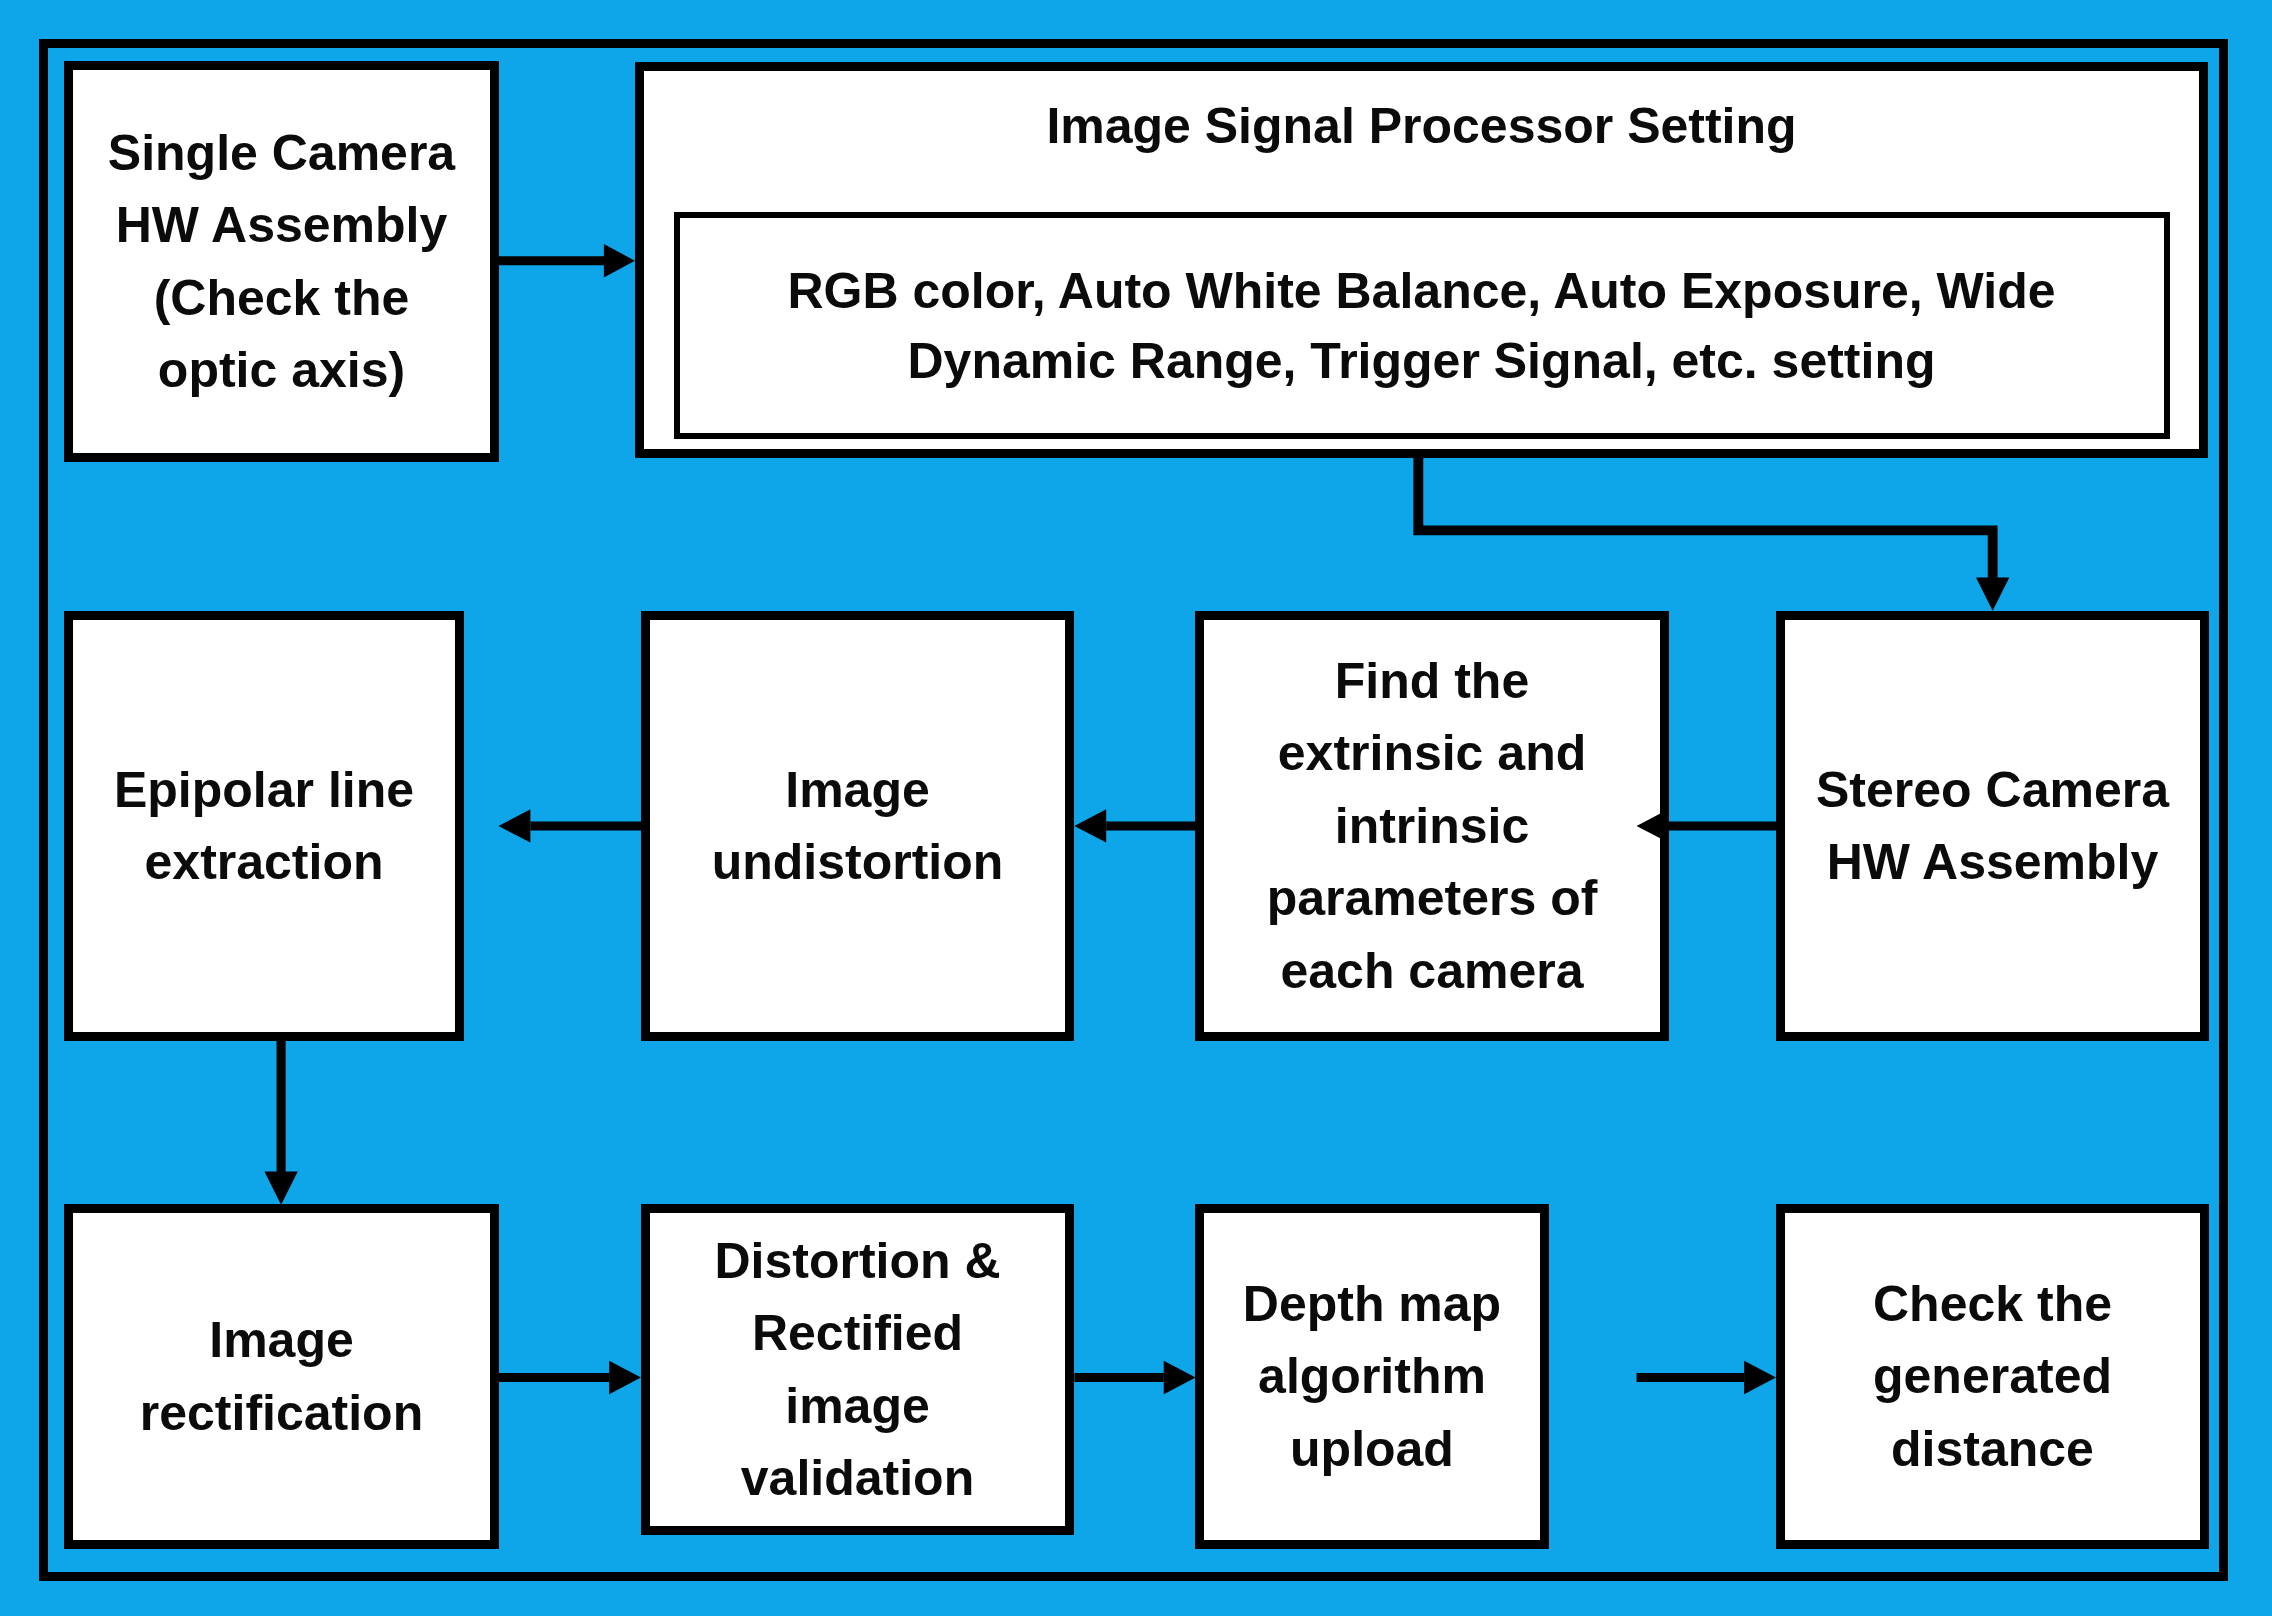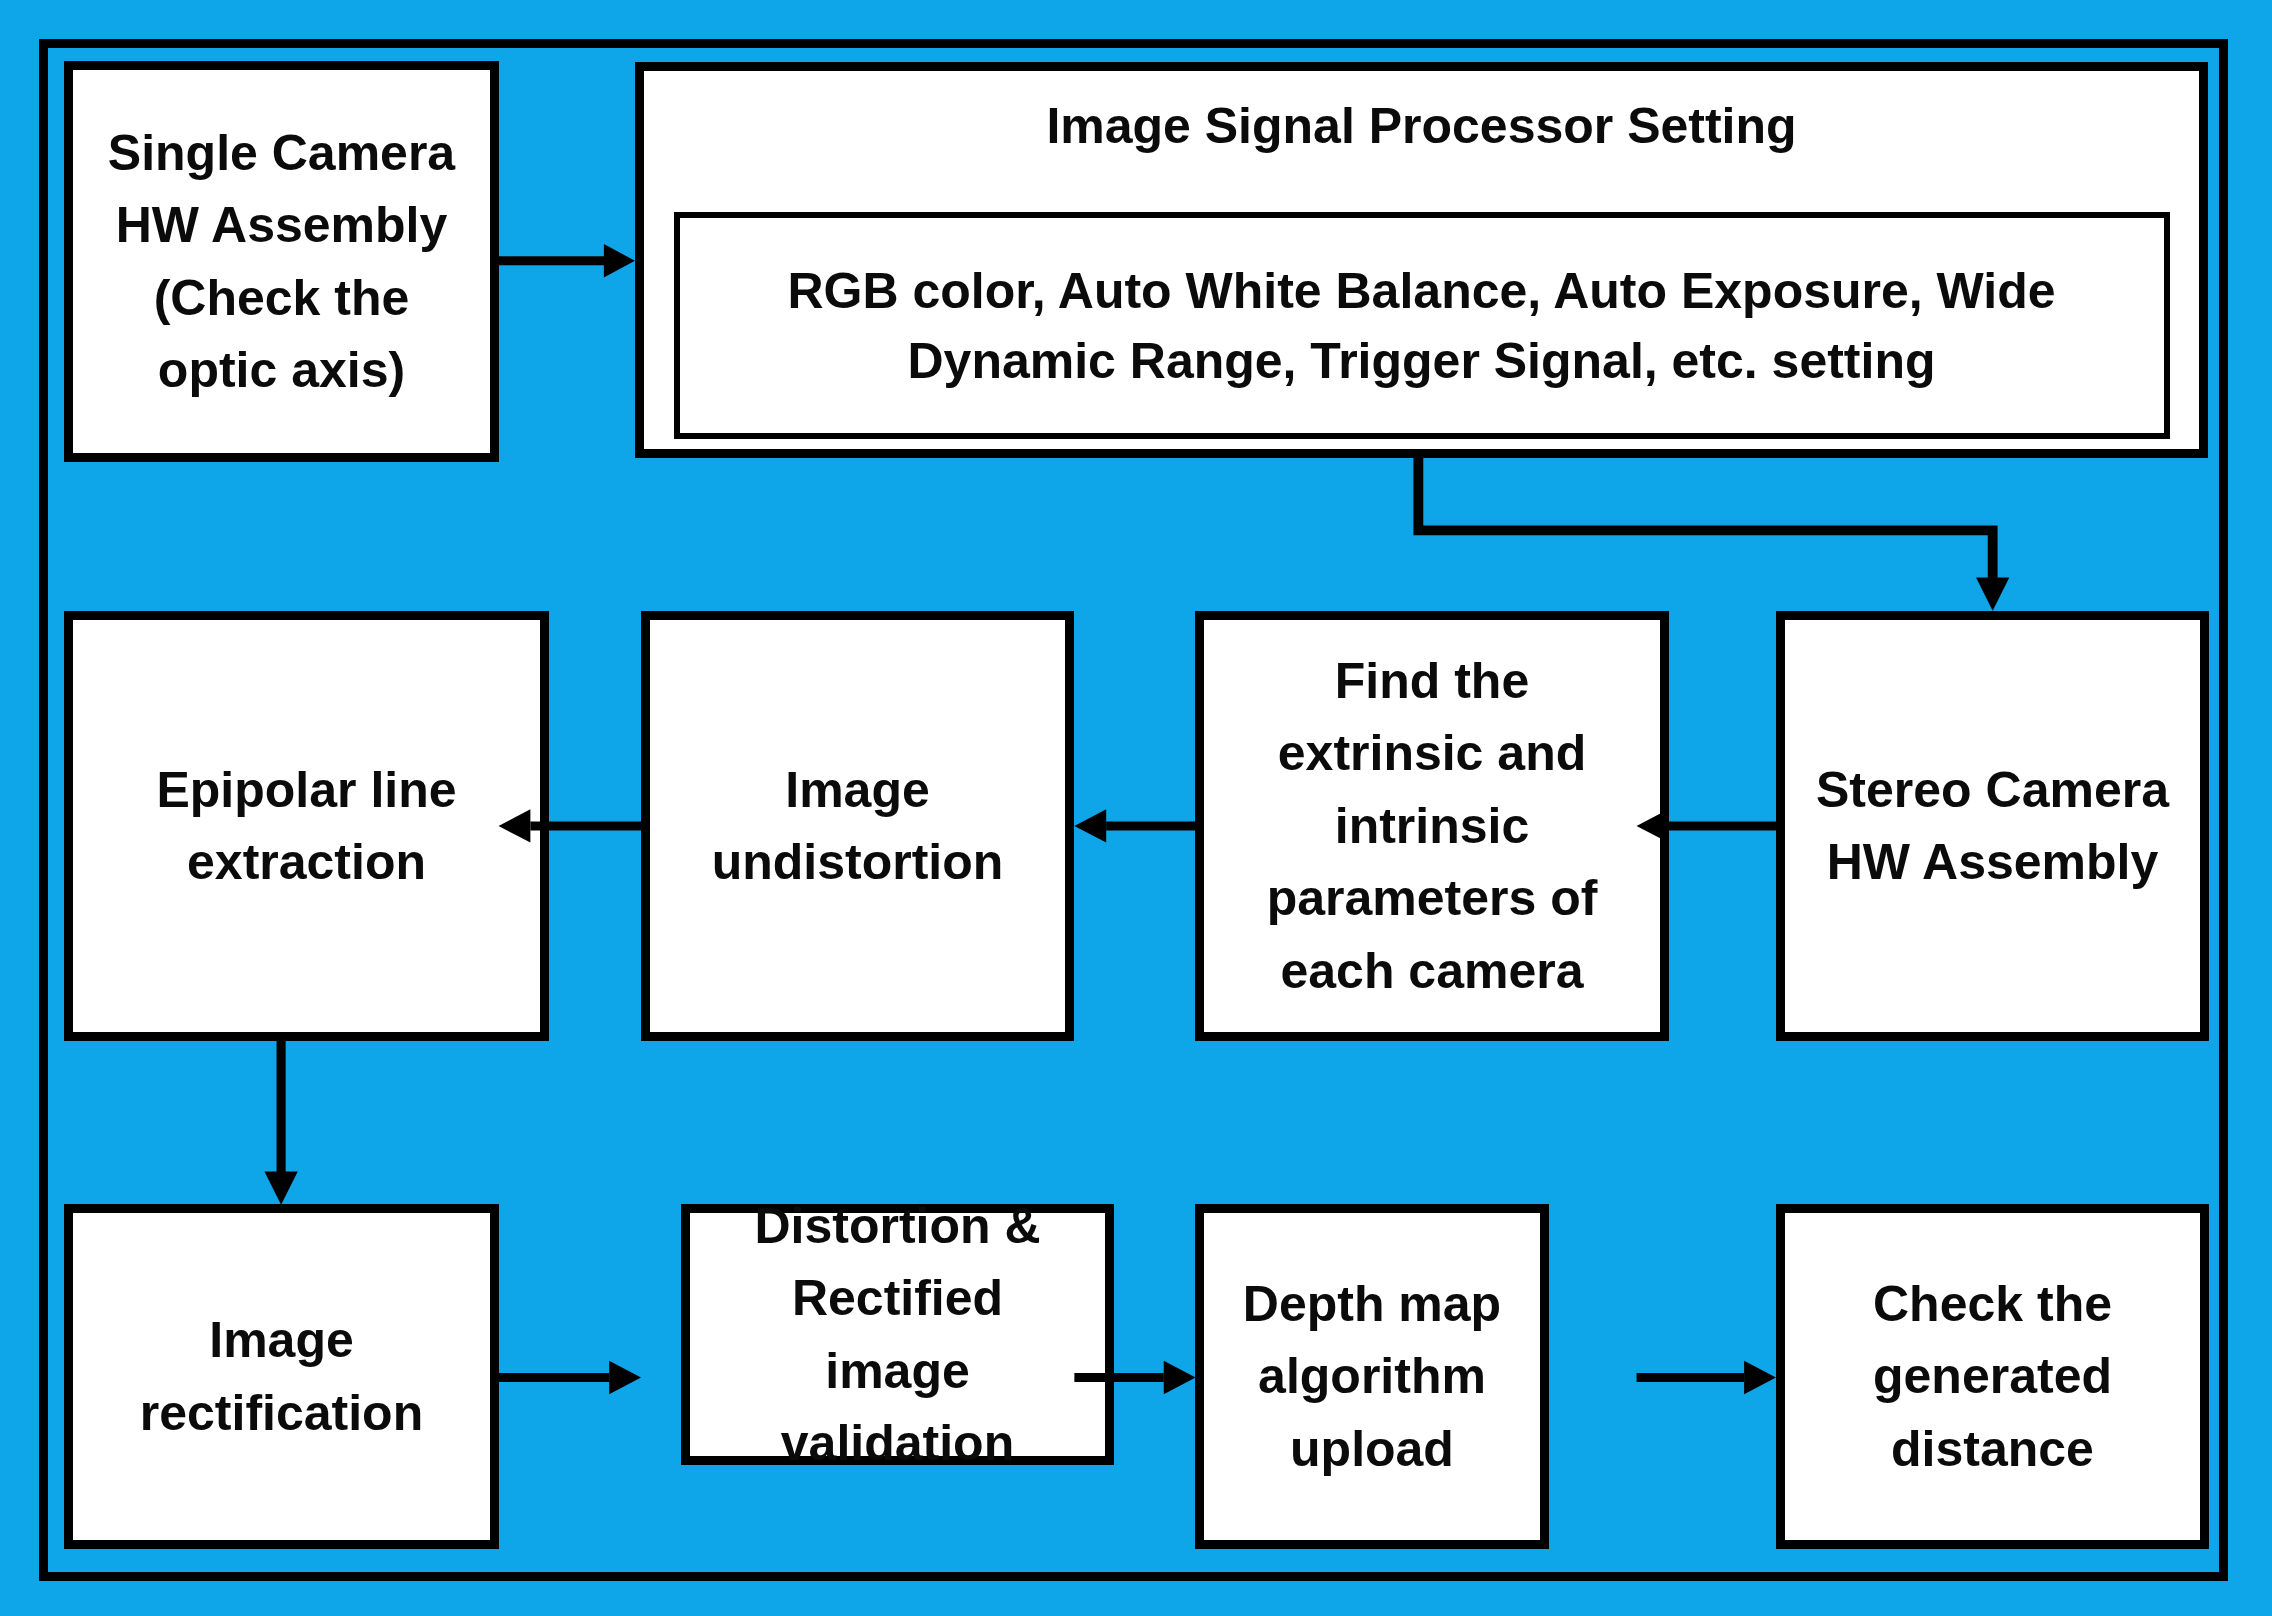--- a/index.html
+++ b/index.html
@@ -40,27 +40,27 @@
   }
   .isp-inner {
     position: absolute; left: 29.5px; top: 117px;
     width: 1496px; height: 227px;
     border: 6.8px solid #000000;
     display: flex; align-items: center; justify-content: center;
     text-align: center; white-space: pre-line;
     font-size: 50px; line-height: 1.4; margin-top: 24px;
   }
   
-  .n-epipolar     { left: 64px;   top: 611px; width: 485px; height: 430px; }
+  .n-epipolar     { left: 64px;   top: 611px; width: 400px; height: 430px; }
   .n-undistortion { left: 641px;  top: 611px; width: 433px; height: 430px; }
   .n-findparams   { left: 1195px; top: 611px; width: 474px; height: 430px; }
   .n-stereo       { left: 1776px; top: 611px; width: 433px; height: 430px; }
   
   .n-rectification { left: 64px;   top: 1204px; width: 435px; height: 345px; }
-  .n-validation    { left: 641px;  top: 1204px; width: 433px; height: 261px; margin-left: 40px; }
+  .n-validation    { left: 641px;  top: 1204px; width: 433px; height: 331px; }
   .n-depthmap      { left: 1195px; top: 1204px; width: 354px; height: 345px; }
   .n-checkdist     { left: 1776px; top: 1204px; width: 433px; height: 345px; }
 
   .wires {
     position: absolute; left: 0; top: 0;
     width: 2273px; height: 1617px;
     pointer-events: none;
   }
   .wires .shaft { stroke: #000000; stroke-width: 12; fill: none; }
   .wires .elbow { stroke: #000000; stroke-width: 13; fill: none; }

